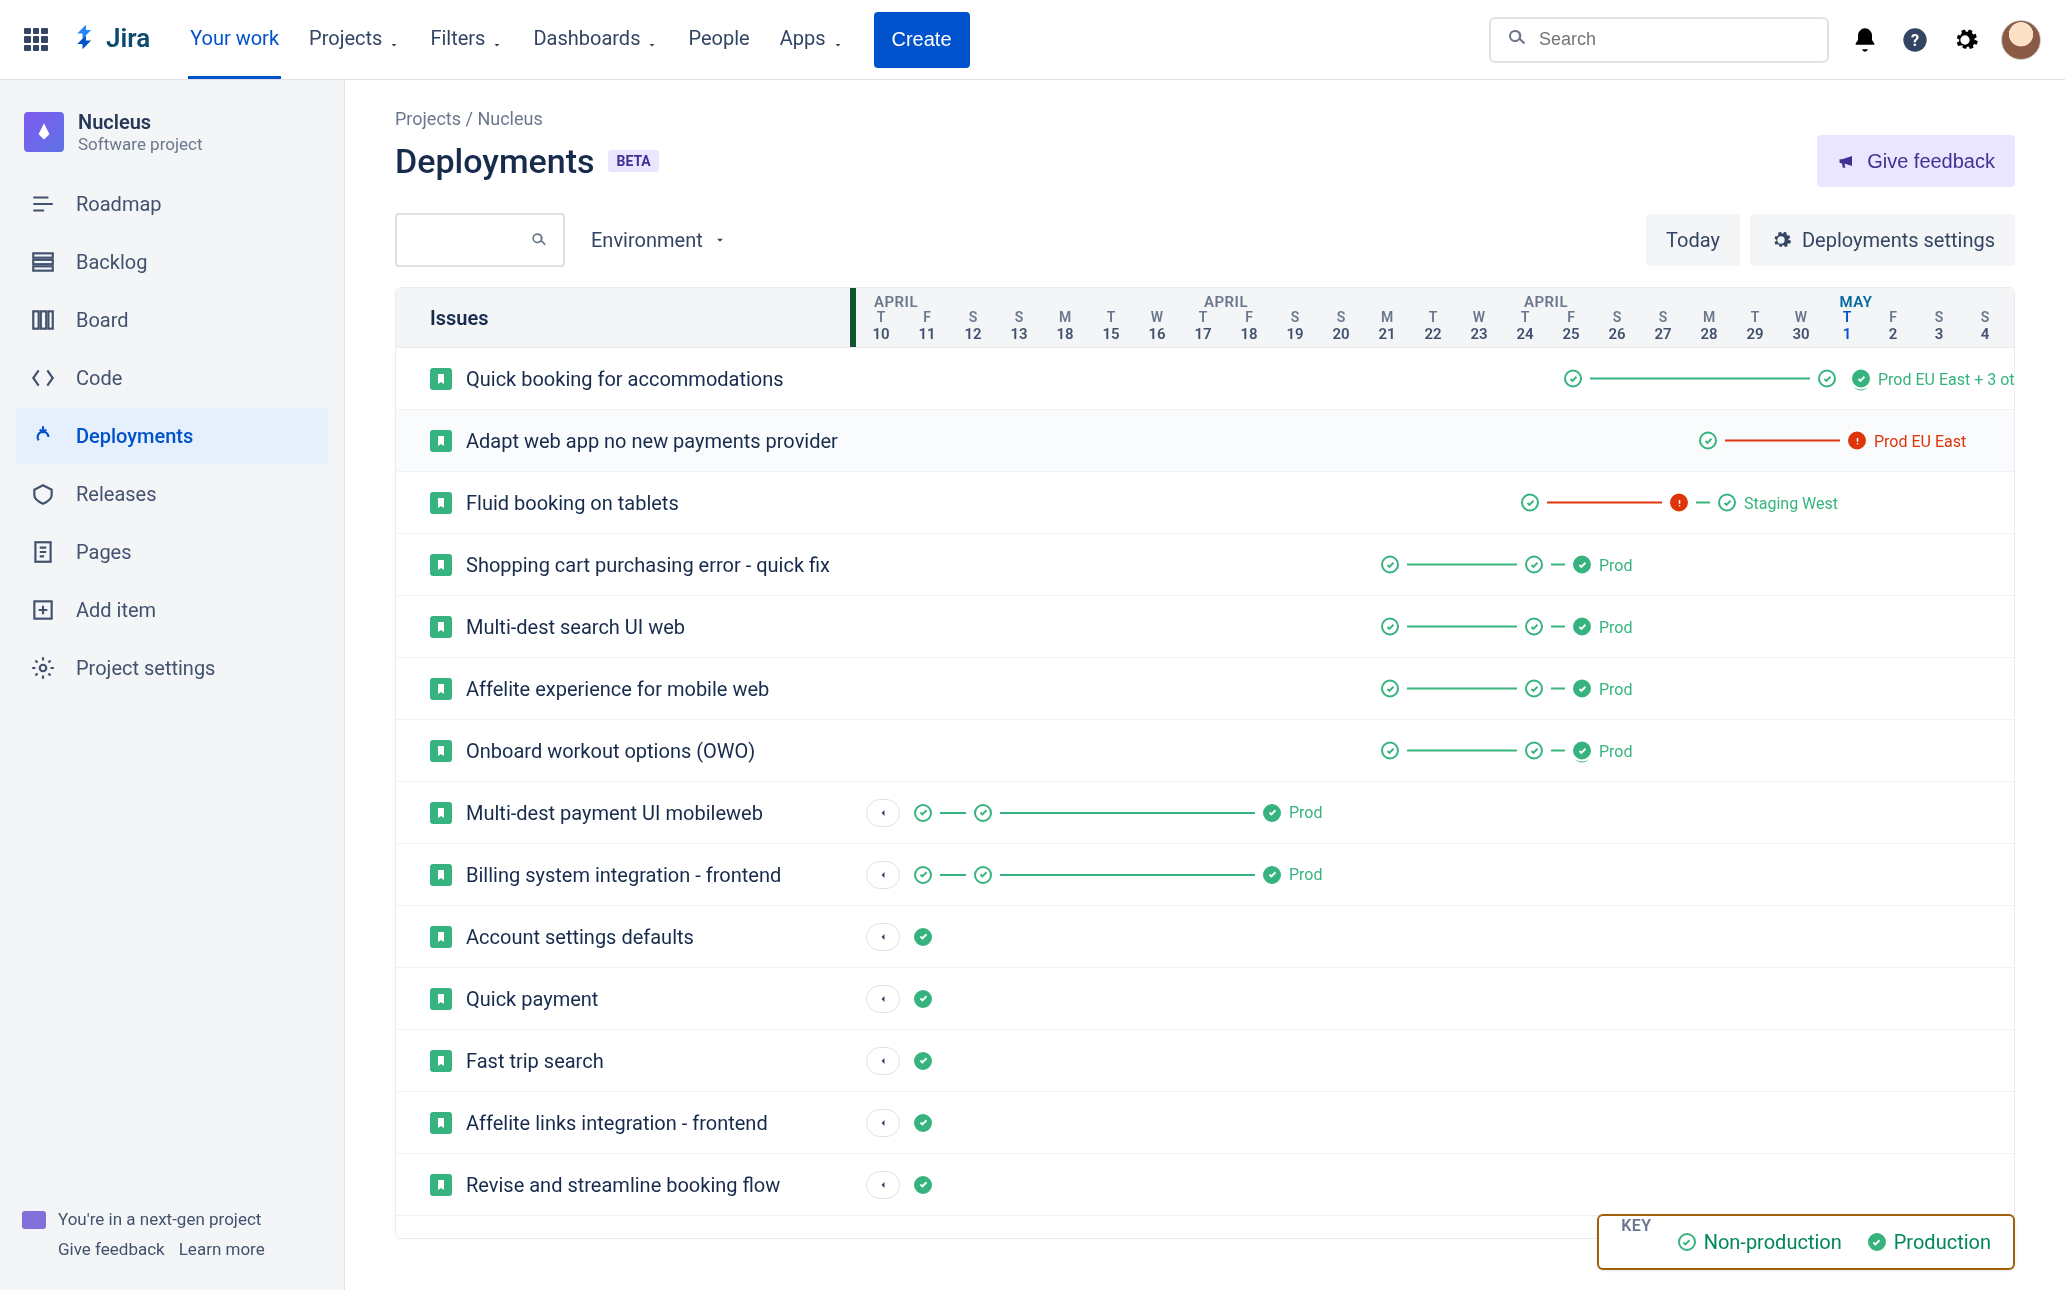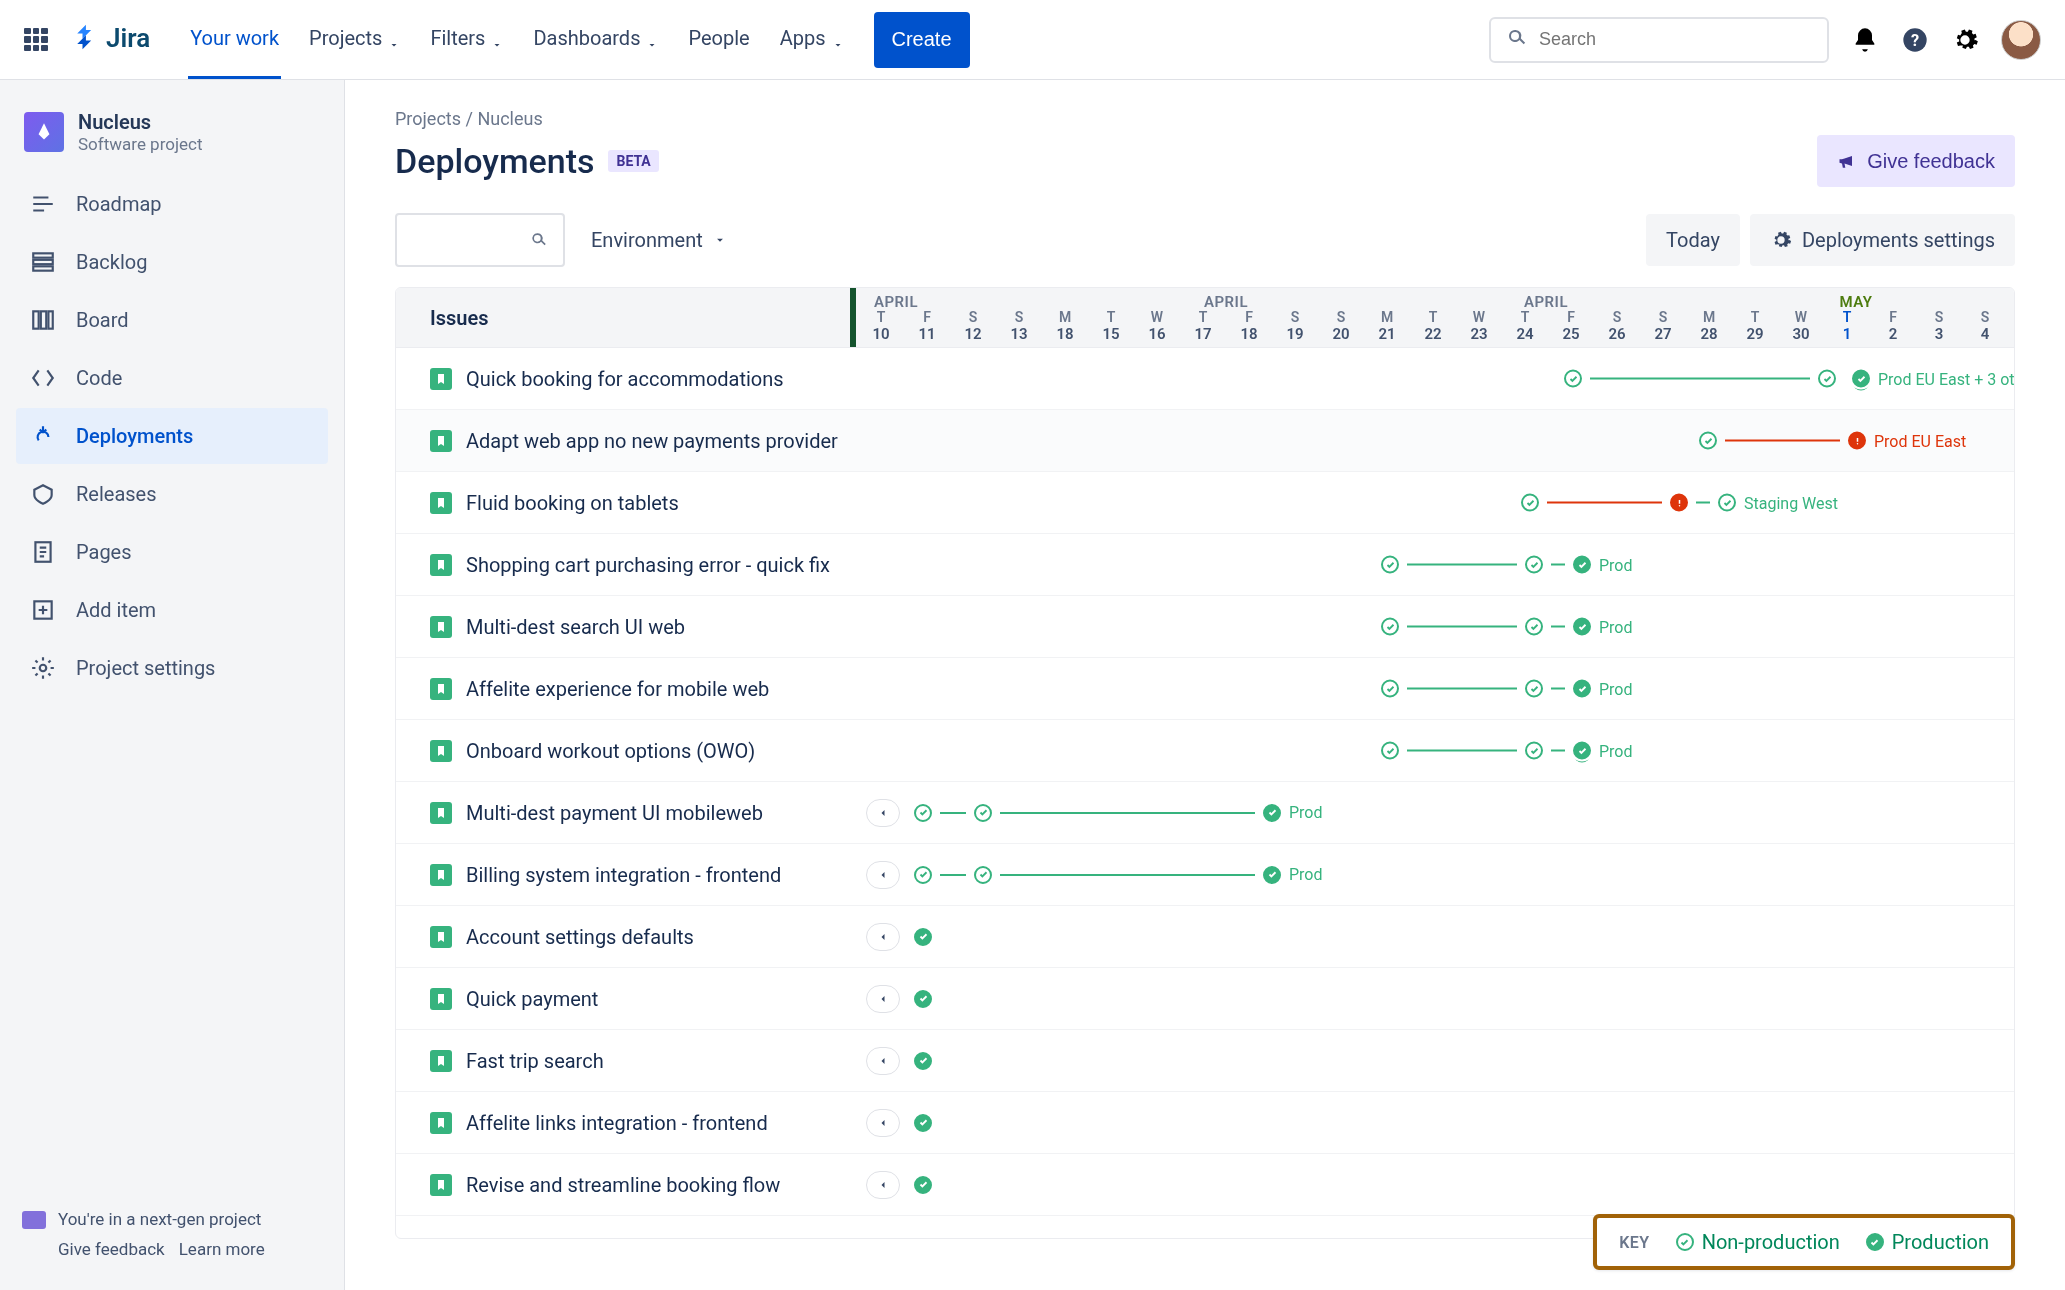--- a/index.html
+++ b/index.html
@@ -92,21 +92,21 @@
 .node.g svg { stroke:#36B37E; fill:none; stroke-width:3;}
 .node.fill svg { stroke:#fff;}
 .node.r svg { fill:#fff;}
 .node.stack { box-shadow: 0 0 0 2px #fff, 0 4px 0 -1px #36B37E, 0 4px 0 1px #fff;}
 .deploy-label { color:#36B37E; font-size:16px; white-space:nowrap;}
 .deploy-label.r { color:#DE350B;}
 .more-pill { width:34px; height:28px; border:1px solid #dfe1e6; border-radius:14px; display:flex; align-items:center; justify-content:center; background:#fff; margin-right:6px; cursor:pointer;}
 .more-pill svg{width:12px;height:12px;}
 
 
-.key-bar { position:absolute; right:50px; bottom:20px; background:#fff; border:4px solid #a16207; border-radius:6px; height:56px; display:flex; align-items:center; padding:0 22px; gap:26px; box-shadow:0 1px 3px rgba(9,30,66,.1);}
+.key-bar { position:absolute; right:50px; bottom:20px; background:#fff; border:2px solid #a16207; border-radius:6px; height:56px; display:flex; padding:0 22px; gap:26px; box-shadow:0 1px 3px rgba(9,30,66,.1);}
 .key-bar .k-label { font-size:16px; color:#6B778C; font-weight:600; letter-spacing:.5px;}
 .key-item { display:flex; align-items:center; gap:8px; font-size:20px;}
 .key-item.np { color:#00875A;}
 .key-item.p  { color:#00875A;}
 
 
 .ico-search svg, .ico-bell svg, .ico-help svg, .ico-gear svg { width:24px; height:24px; fill:currentColor;}
 </style>
 </head>
 <body>
@@ -342,21 +342,21 @@
     </div>
 
     <div class="timeline-wrap">
       <div class="tl-header">
         <div class="issues-head">Issues</div>
         <div class="cal-head" id="cal-head">
           <div class="month-row" id="month-row">
               <span style="left: 40px;">APRIL</span>
               <span style="left: 370px;">APRIL</span>
               <span style="left: 690px;">APRIL</span>
-              <span style="left: 1000px; color: #4d7c0f;">MAY</span>
+              <span style="left: 1000px; color: #0369a1;">MAY</span>
             </div>
           <div class="day-row" id="day-row">
               <div class="day-cell" style="left: 25px;">
                 <div class="dow">T</div>
                 <div class="dom">10</div>
               </div>
               <div class="day-cell" style="left: 71px;">
                 <div class="dow">F</div>
                 <div class="dom">11</div>
               </div>

